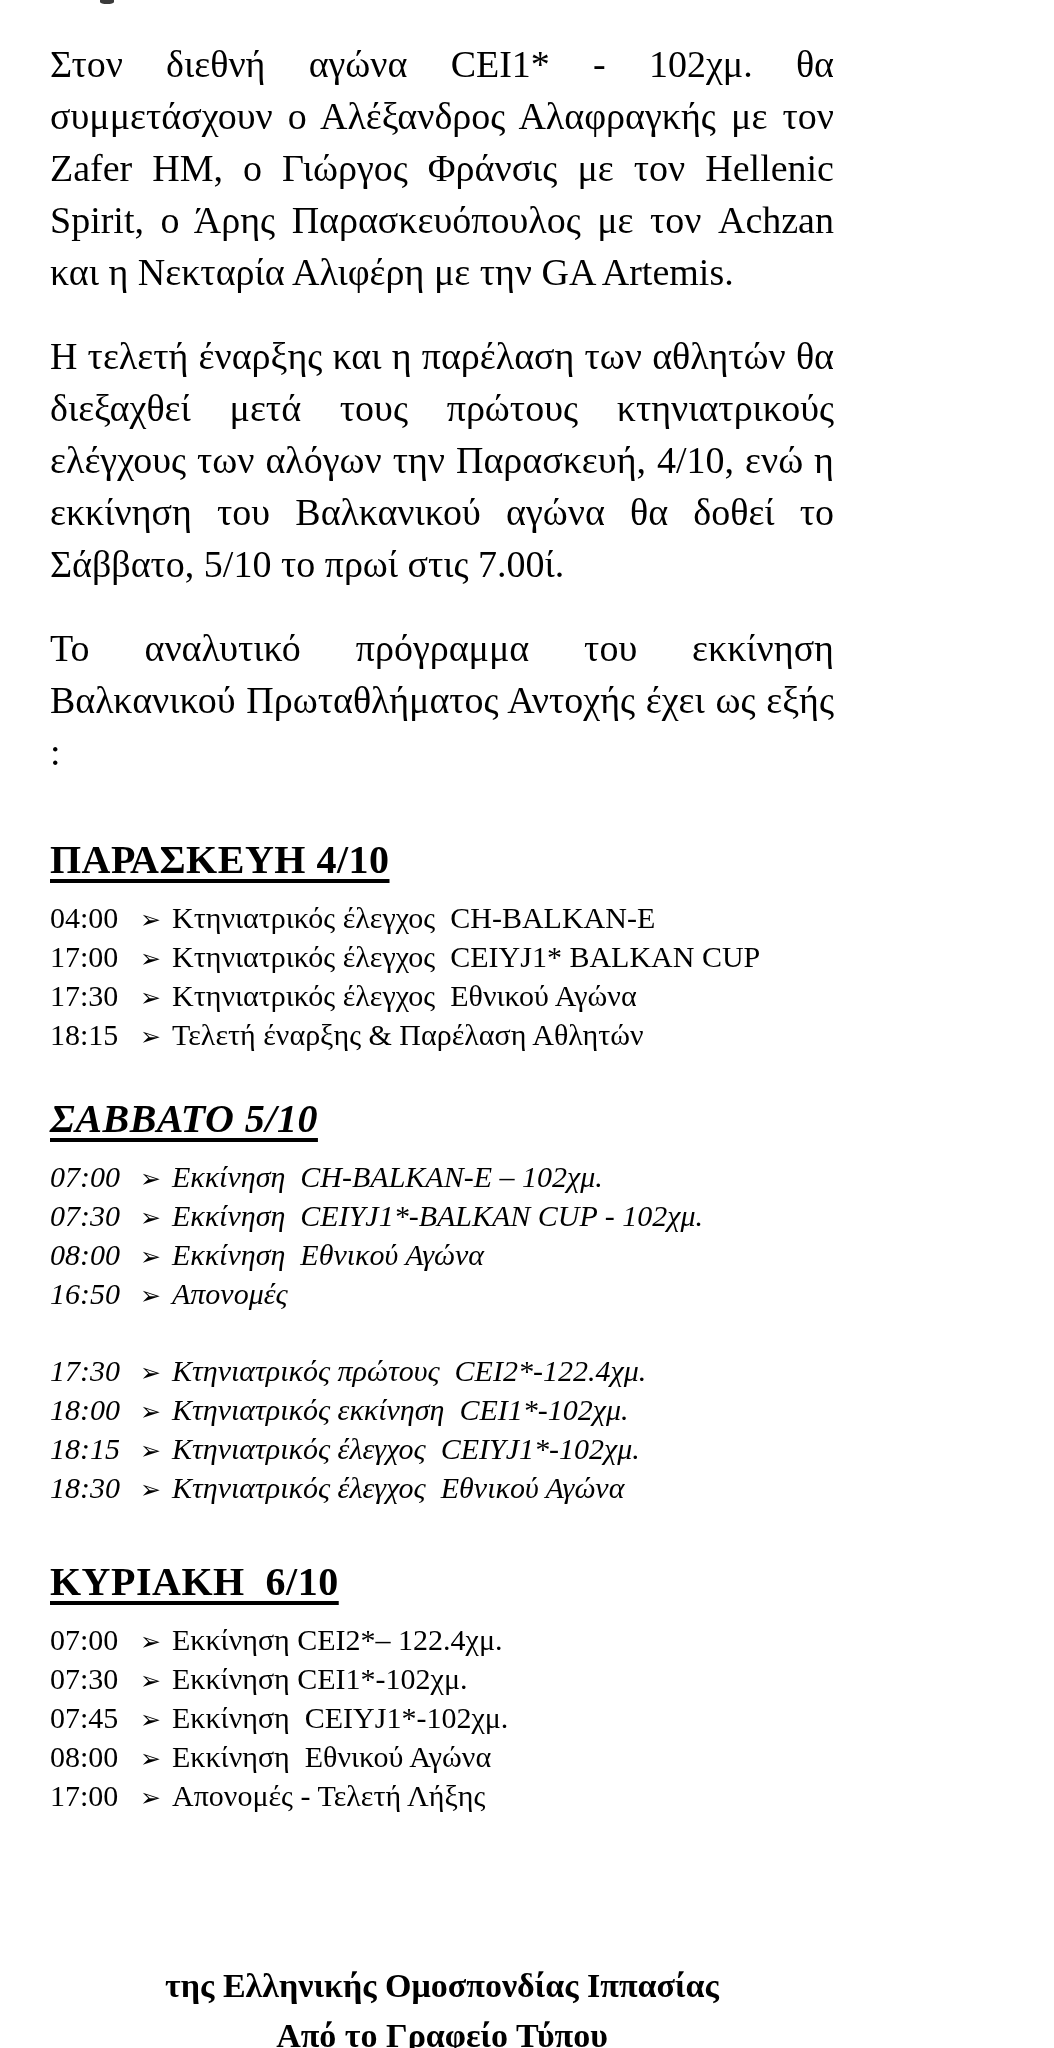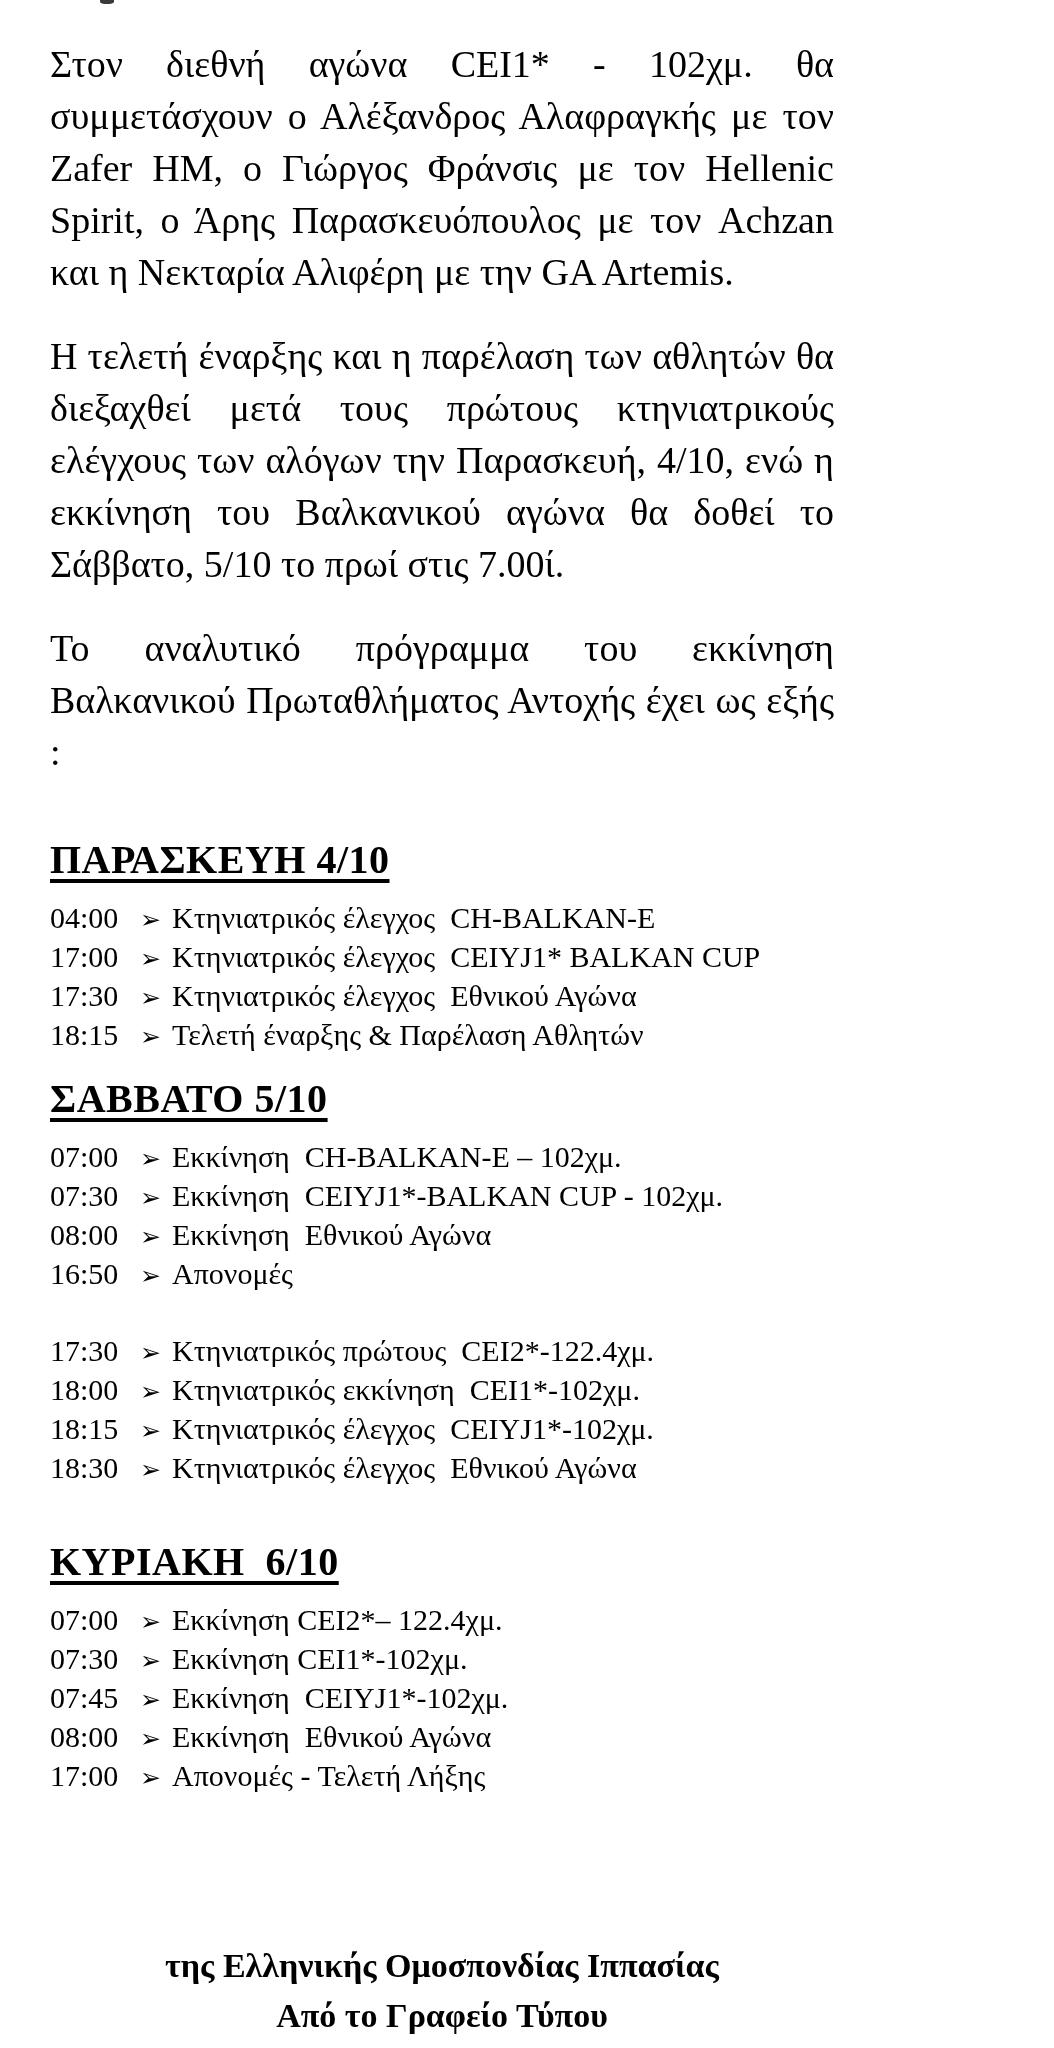--- a/index.html
+++ b/index.html
@@ -24,21 +24,21 @@
     border-radius: 0 0 50% 50%;
   }
   p.body-text {
     font-size: 38px;
     line-height: 52px;
     text-align: justify;
     margin: 0 0 32px 0;
   }
   .day { margin: 0; }
   .day-1 { margin-top: 58px; }
-  .day-2 { margin-top: 20px; }
+  .day-2 { margin-top: 40px; font-style: italic; }
   .day-3 { margin-top: 50px; }
   .day-title {
     font-size: 40px;
     font-weight: bold;
     margin: 0 0 16px 0;
     text-decoration: underline;
     text-decoration-thickness: 4px;
     text-underline-offset: 6px;
     white-space: pre-wrap;
     letter-spacing: 0.5px;

